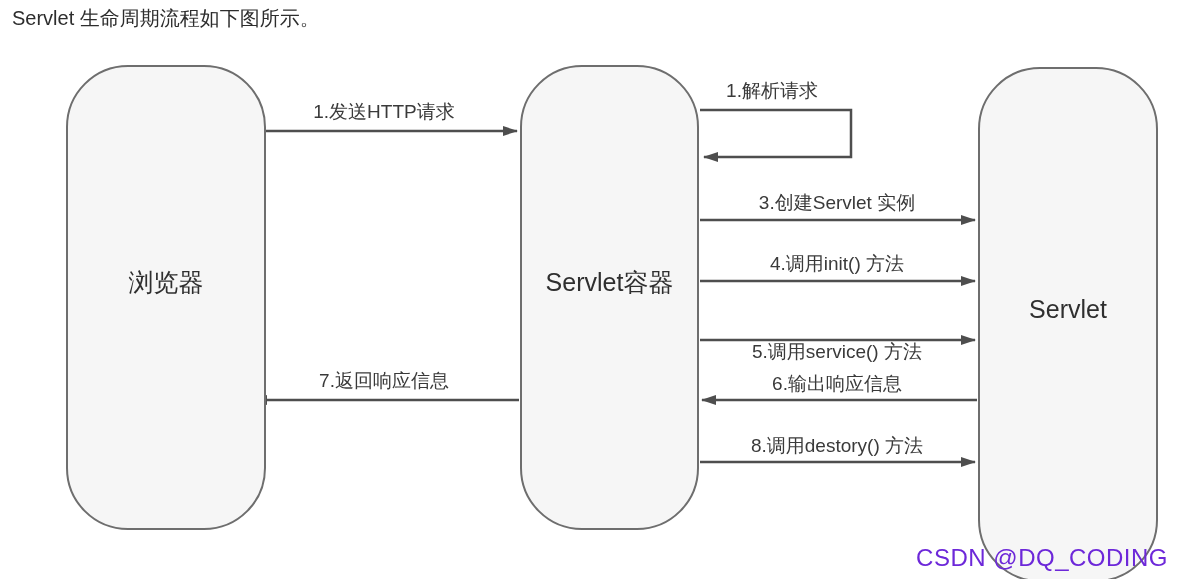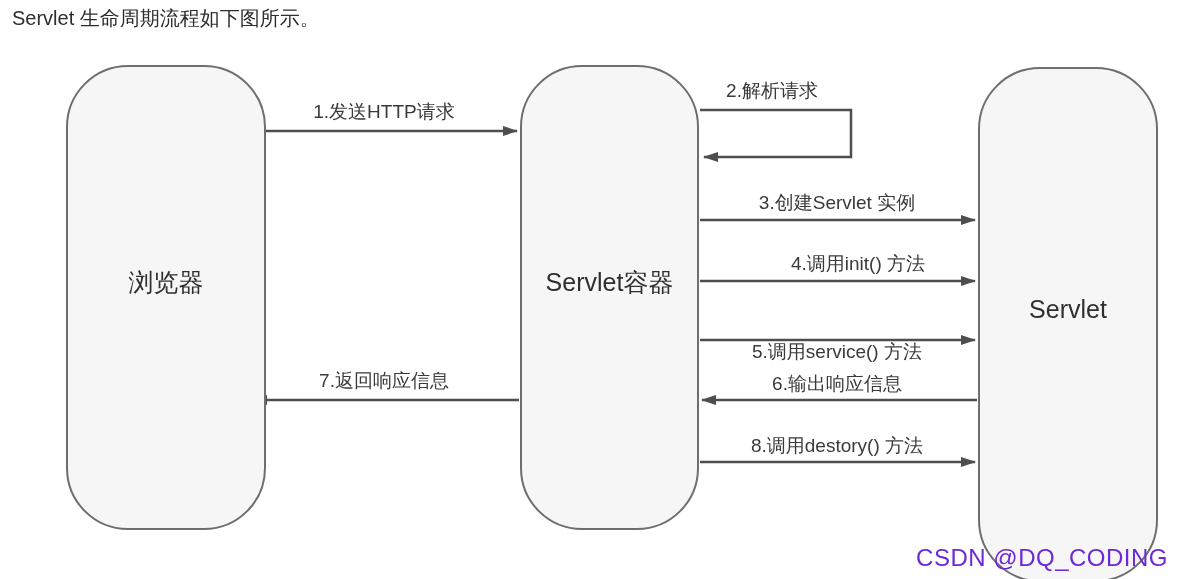--- a/index.html
+++ b/index.html
@@ -94,23 +94,23 @@
     <span>浏览器</span>
   </div>
   <div class="node node-container">
     <span>Servlet容器</span>
   </div>
   <div class="node node-servlet">
     <span>Servlet</span>
   </div>
 
   <div class="edge-label" style="left:384px; top:112px;">1.发送HTTP请求</div>
-  <div class="edge-label" style="left:772px; top:91px;">2.解析请求</div>
+  <div class="edge-label" style="left:772px; top:91px;">1.解析请求</div>
   <div class="edge-label" style="left:837px; top:203px;">3.创建Servlet 实例</div>
-  <div class="edge-label" style="left:837px; top:264px;margin-left:21px;">4.调用init() 方法</div>
+  <div class="edge-label" style="left:837px; top:264px;">4.调用init() 方法</div>
   <div class="edge-label" style="left:837px; top:324px;margin-top:28px;">5.调用service() 方法</div>
   <div class="edge-label" style="left:837px; top:384px;">6.输出响应信息</div>
   <div class="edge-label" style="left:384px; top:381px;">7.返回响应信息</div>
   <div class="edge-label" style="left:837px; top:446px;">8.调用destory() 方法</div>
 
   <div class="watermark">CSDN @DQ_CODING</div>
 
 </div>
 
 </body></html>

